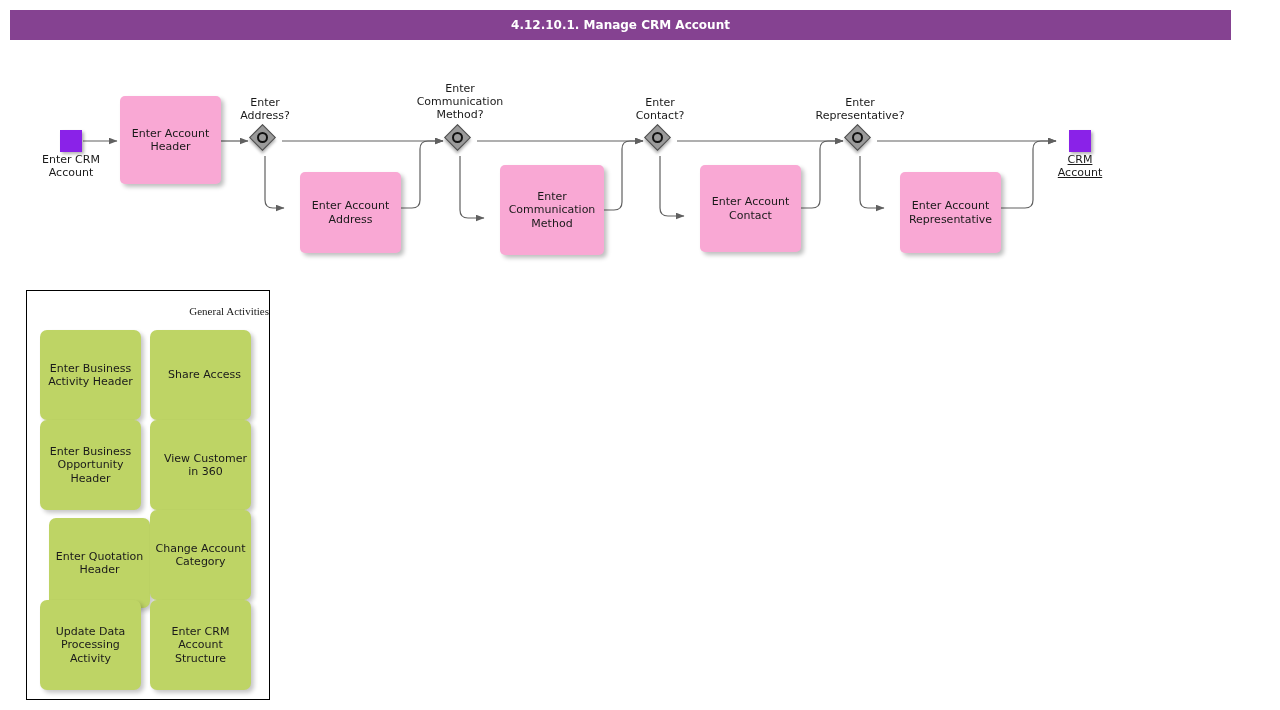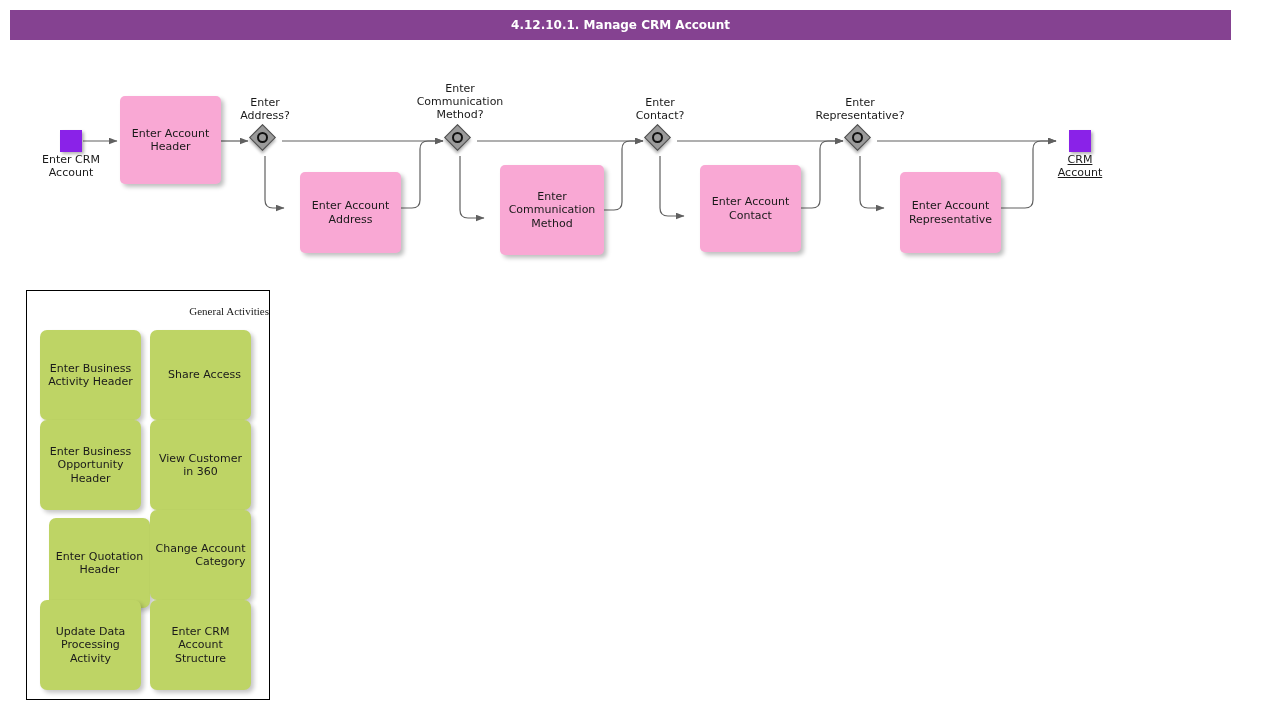--- a/index.html
+++ b/index.html
@@ -276,29 +276,29 @@
 Activity Header</span>
 </div>
 <div class="tile" style="left:150px; top:330px;padding-left:8px;">
   <span class="tile-label">Share Access</span>
 </div>
 <div class="tile" style="left:40px; top:420px;">
   <span class="tile-label">Enter Business
 Opportunity
 Header</span>
 </div>
-<div class="tile" style="left:150px; top:420px;">
+<div class="tile" style="left:150px; top:420px;justify-content:flex-end;">
   <span class="tile-label">View Customer
 in 360</span>
 </div>
 <div class="tile" style="left:40px; top:518px;margin-left:9px;">
   <span class="tile-label">Enter Quotation
 Header</span>
 </div>
-<div class="tile" style="left:150px; top:510px;text-align:right;">
+<div class="tile" style="left:150px; top:510px;">
   <span class="tile-label">Change Account
 Category</span>
 </div>
 <div class="tile" style="left:40px; top:600px;">
   <span class="tile-label">Update Data
 Processing
 Activity</span>
 </div>
 <div class="tile" style="left:150px; top:600px;">
   <span class="tile-label">Enter CRM

